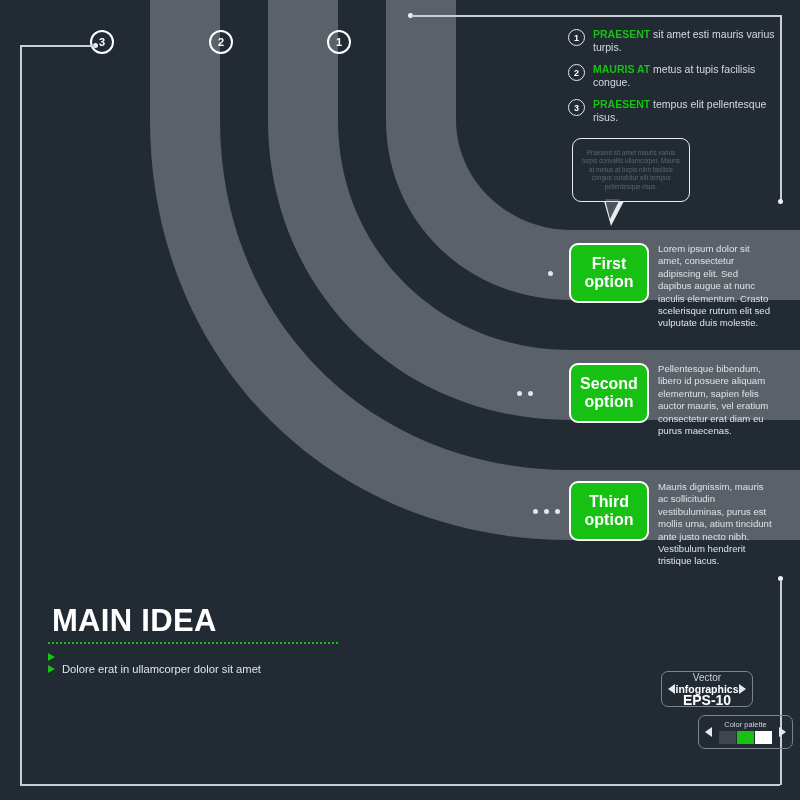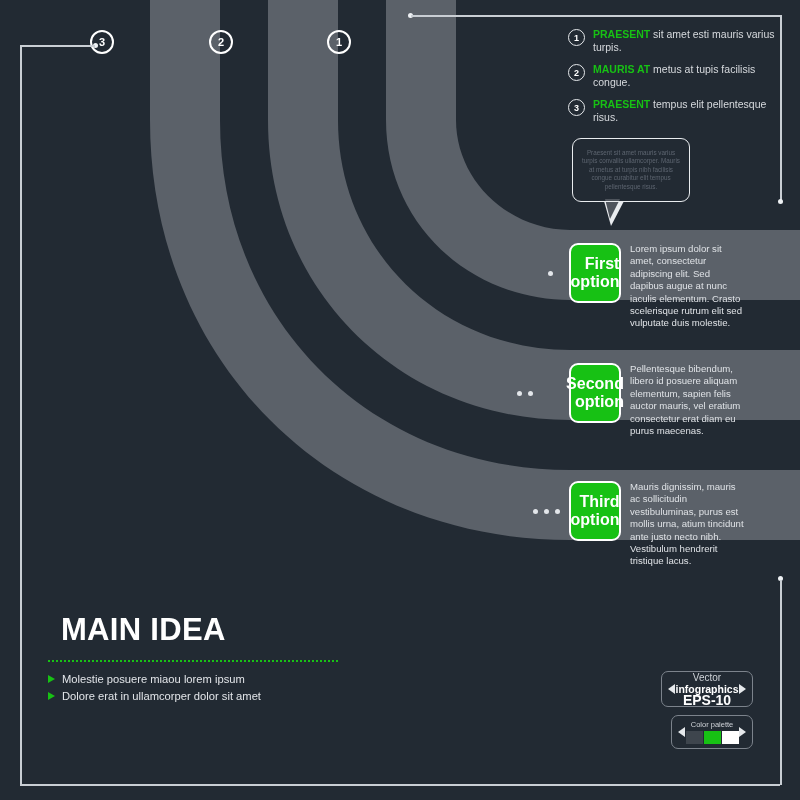--- a/index.html
+++ b/index.html
@@ -74,41 +74,41 @@
   
   .option-block{position:absolute;display:flex;align-items:flex-start;}
   .opt-dots{
     position:absolute;
     display:flex;gap:6px;align-items:center;height:60px;
   }
   .opt-dots i{
     display:block;width:5px;height:5px;border-radius:50%;background:#e3e6ea;
   }
   .opt-btn{
-    width:52px;height:60px;
+    width:80px;height:60px;
     background:#17c114;
     border:2.5px solid #ffffff;
     border-radius:9px;
     box-sizing:border-box;
     color:#ffffff;
     font-size:16px;font-weight:bold;
     line-height:18px;
     display:flex;align-items:center;justify-content:center;
-    text-align:right;
+    text-align:center;
   }
   .opt-desc{
     margin-left:9px;width:115px;
     color:#dfe2e6;font-size:9.6px;line-height:12.4px;
   }
 
   
   .main-idea{position:absolute;left:48px;top:600px;width:430px;}
   .mi-title{
     color:#ffffff;font-size:31px;font-weight:bold;letter-spacing:0.3px;
-    line-height:34px;margin:13px;
+    line-height:34px;margin:4px;
   }
   .mi-sub{
     color:#ffffff;font-size:17px;font-weight:bold;line-height:21px;margin:1px 0 0 0;
   }
   .mi-rule{
     margin-top:3px;height:2px;width:290px;
     background-image:linear-gradient(to right,#17c114 0 2px, transparent 2px 4px);
     background-size:4px 2px;background-repeat:repeat-x;
   }
   .mi-body{
@@ -249,40 +249,39 @@
     </div>
     <div class="opt-desc">Mauris dignissim, mauris ac sollicitudin vestibuluminas, purus est mollis urna, atium tincidunt ante justo necto nibh. Vestibulum hendrerit tristique lacus.</div>
   </div>
 
   <div class="main-idea">
     <h1 class="mi-title">MAIN IDEA</h1>
     <div class="mi-rule"></div>
     <ul class="mi-list">
       <li>
         <span class="mi-arrow"></span>
-        <span>Molestie posuere miaou lorem ipsum</span>
       </li>
       <li>
         <span class="mi-arrow"></span>
         <span>Dolore erat in ullamcorper dolor sit amet</span>
       </li>
     </ul>
   </div>
 
   <div class="widget" style="left:661px;top:671px;width:92px;height:36px;">
     <span class="w-arrow left"></span>
     <div class="w-body">
       <div class="w-l1">Vector</div>
       <div class="w-l2">infographics</div>
       <div class="w-l3">EPS-10</div>
     </div>
     <span class="w-arrow right"></span>
   </div>
 
-  <div class="widget" style="left:671px;top:715px;width:82px;height:34px;">
+  <div class="widget" style="left:698px;top:715px;width:95px;height:34px;">
     <span class="w-arrow left"></span>
     <div class="w-body">
       <div class="w-label">Color palette</div>
       <div class="swatches">
         <span style="background:#3e454d;"></span>
         <span style="background:#17c114;"></span>
         <span style="background:#ffffff;"></span>
       </div>
     </div>
     <span class="w-arrow right"></span>

